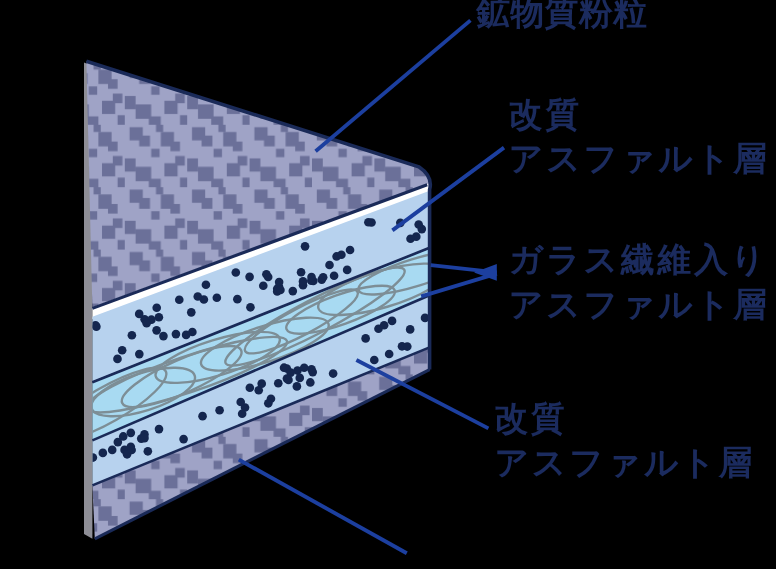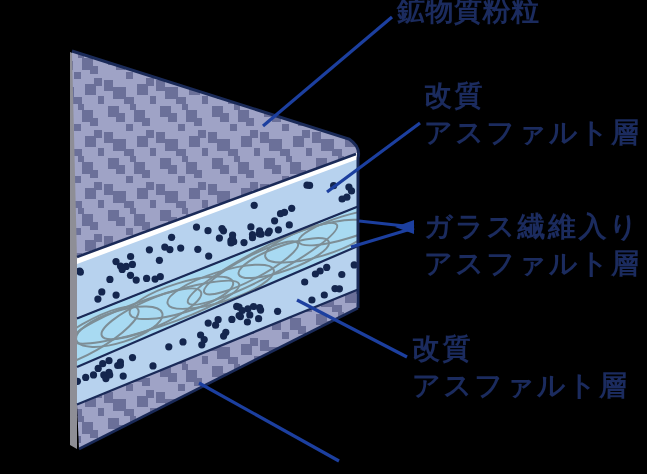--- a/index.html
+++ b/index.html
@@ -219,21 +219,21 @@
 
   <div class="label tight" style="left:397px;top:-8px;">
     <span>鉱物質粉粒</span>
   </div>
 
   <div class="label" style="left:424px;top:77px;">
     <span>改質</span>
     <span>アスファルト層</span>
   </div>
 
-  <div class="label" style="left:424px;top:208px;">
+  <div class="label" style="left:424px;top:198px;">
     <span>ガラス繊維入り</span>
     <span>アスファルト層</span>
   </div>
 
   <div class="label" style="left:412px;top:330px;">
     <span>改質</span>
     <span>アスファルト層</span>
   </div>
 
 </div>

